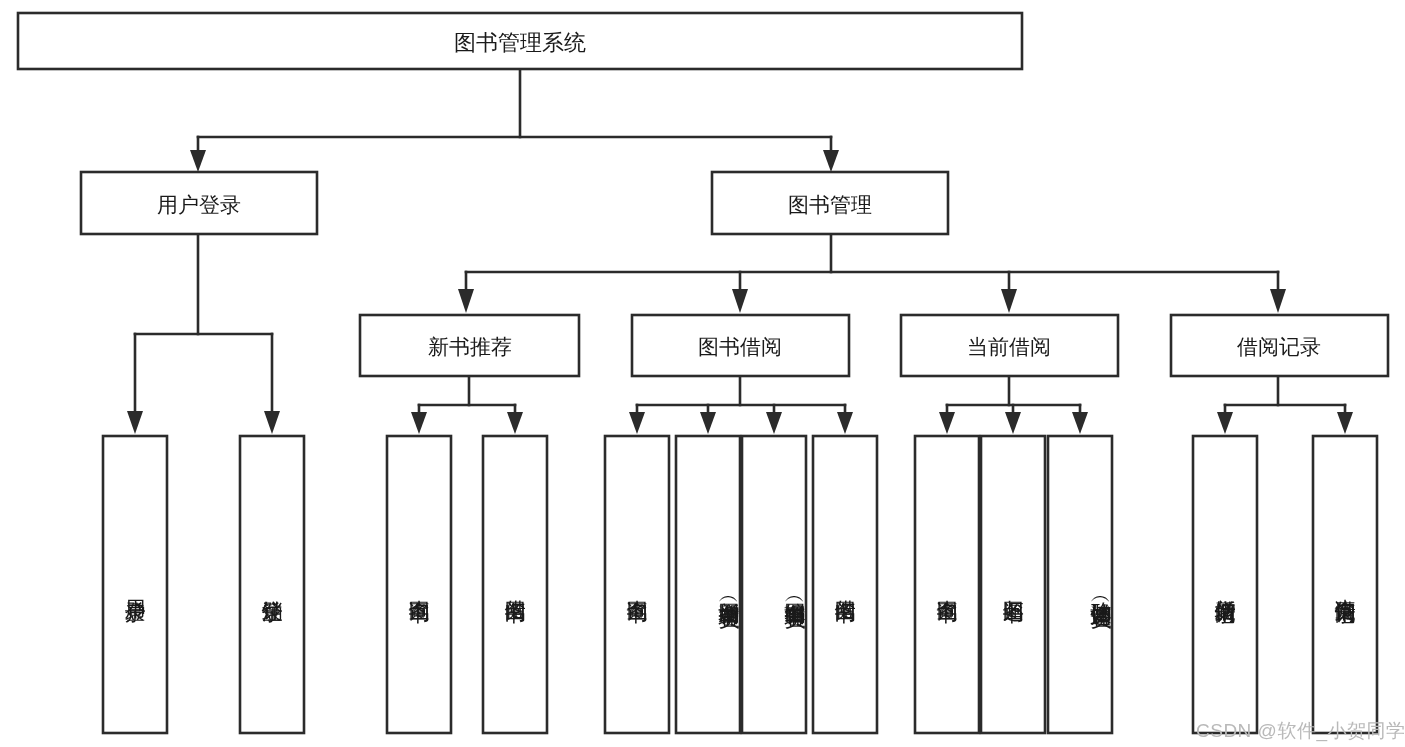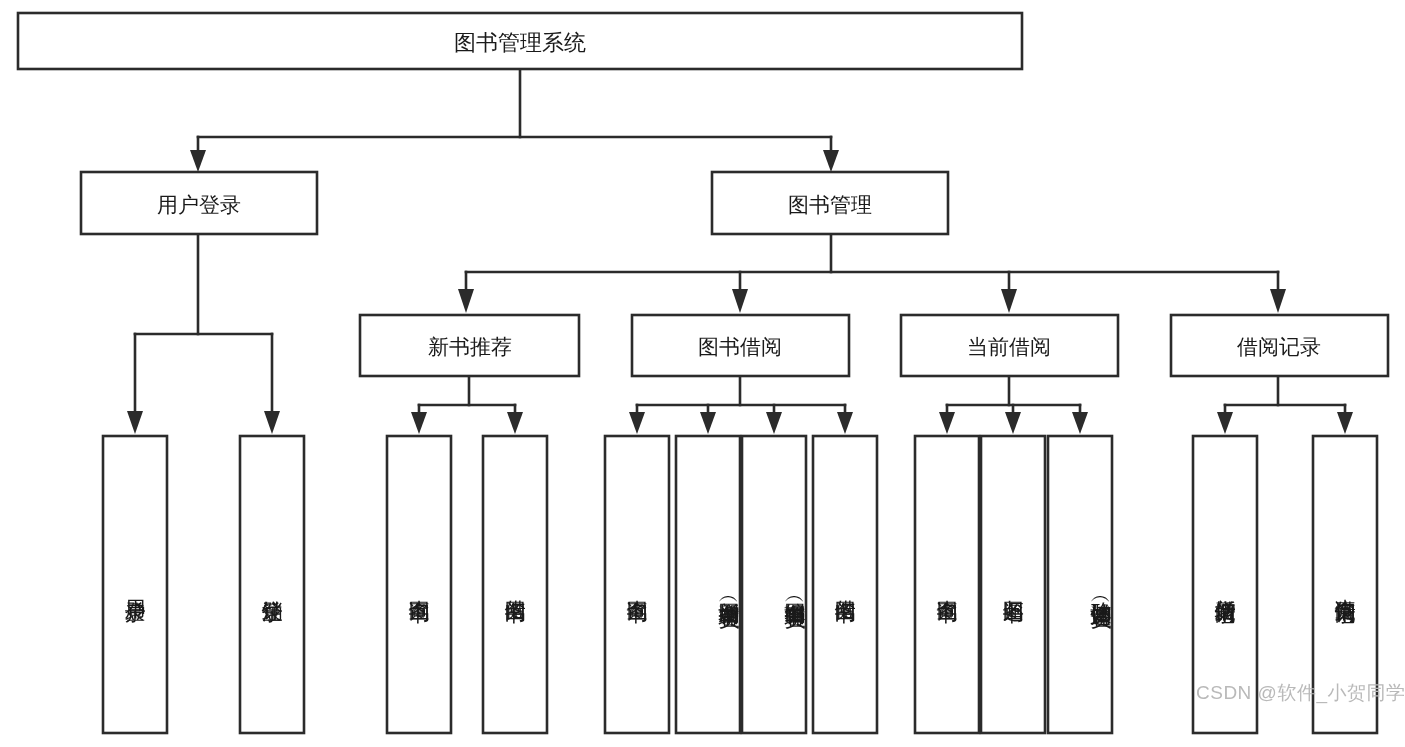--- a/index.html
+++ b/index.html
@@ -234,15 +234,15 @@
   <div class="vlabel center-v" style="left:915px; top:436px; width:64px; height:297px;">查询图书</div>
 
   <div class="vlabel center-v" style="left:981px; top:436px; width:64px; height:297px;">归还图书</div>
 
   <div class="vlabel" style="left:1048px; top:446px; width:64px; height:287px;">确认归还（管理员）</div>
 
   <div class="vlabel center-v" style="left:1193px; top:436px; width:64px; height:297px;">新增借阅记录</div>
 
   <div class="vlabel center-v" style="left:1313px; top:436px; width:64px; height:297px;">查询借阅记录</div>
 
-  <div class="watermark" style="left:1196px; top:680px;">CSDN @软件_小贺同学</div>
+  <div class="watermark" style="left:1196px; top:718px;">CSDN @软件_小贺同学</div>
 
 </div>
 
 </body></html>

